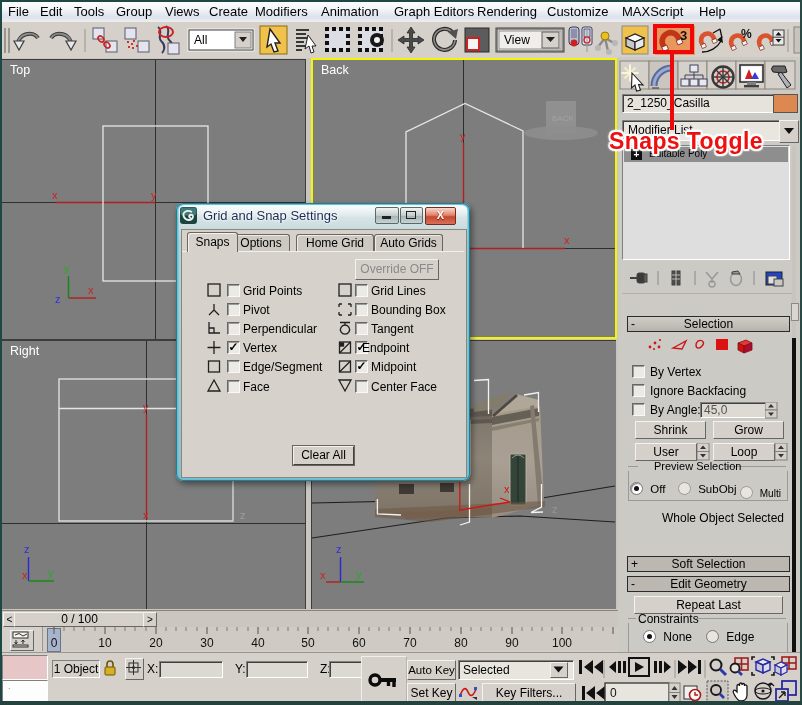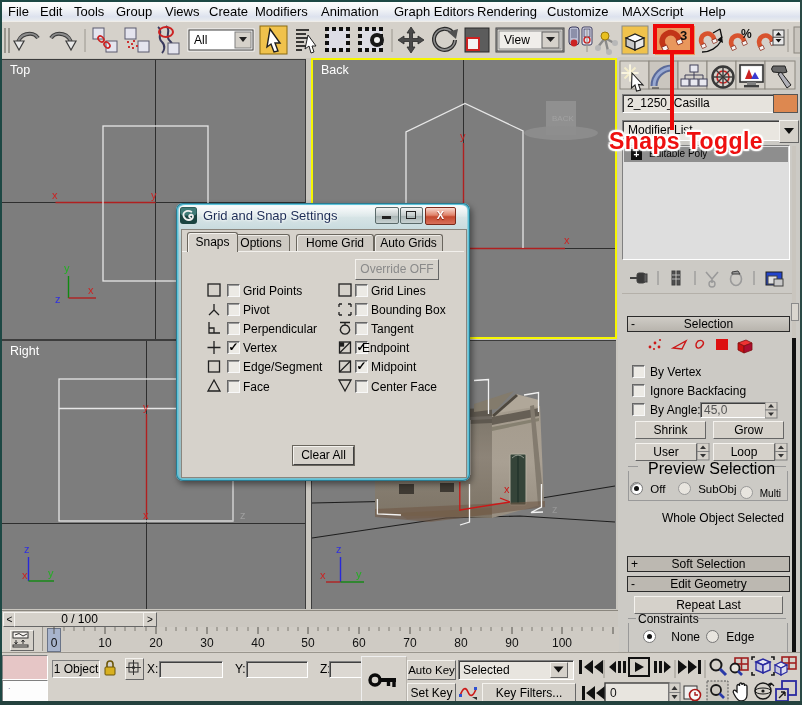--- a/index.html
+++ b/index.html
@@ -542,21 +542,21 @@
     <svg style="left:157px;top:386px" width="13" height="18">
       <rect x="0" y="0" width="12" height="8.5" fill="#d5d1ca" stroke="#808080"></rect>
       <rect x="0" y="8.5" width="12" height="8.5" fill="#d5d1ca" stroke="#808080"></rect>
       <path d="M3 6 L9 6 L6 2.5 Z" fill="#333"></path>
         <path d="M3 11 L9 11 L6 14.5 Z" fill="#333"></path>
     </svg>
 
     <div class="a" style="left:10px;top:414px;width:158px;height:29px;border:1px solid #999;border-top:none"></div>
     <div class="a" style="left:10px;top:409px;width:10px;height:1px;background:#999"></div>
     <div class="a" style="left:108px;top:409px;width:60px;height:1px;background:#999"></div>
-    <div class="a" style="left:30px;top:403px;font-size:16px">Preview Selection</div>
+    <div class="a" style="left:36px;top:403px;font-size:11px">Preview Selection</div>
     <div class="a" style="left:12px;top:425px;font-size:11.5px">
       <span style="display:inline-block;width:11px;height:11px;border-radius:50%;background:#fff;border:1px solid #777;box-shadow:inset 1px 1px 1px #888;vertical-align:-2px"></span>
       <span style="display:inline-block;width:5px;height:5px;border-radius:50%;background:#111;position:absolute;left:4px;top:4px"></span>
       <span style="margin-left:4px">Off</span>
     </div>
     <div class="a gray" style="left:60px;top:425px;font-size:11.5px">
       <span style="display:inline-block;width:11px;height:11px;border-radius:50%;background:#e8e5df;border:1px solid #999;vertical-align:-2px"></span>
       <span style="margin-left:4px">SubObj</span>
     </div>
     <div class="a gray" style="left:122px;top:429px;font-size:10px">
@@ -569,21 +569,21 @@
     <div class="rolhdr" style="top:519px;background:#bcb8b1"><span style="position:absolute;left:3px;top:0">-</span>Edit Geometry</div>
     <div class="btn" style="left:16px;top:539px;width:147px;height:16px;line-height:16px">Repeat Last</div>
 
     <div class="a" style="left:10px;top:566px;width:158px;height:41px;border:1px solid #999;border-top:none"></div>
     <div class="a" style="left:10px;top:561px;width:8px;height:1px;background:#999"></div>
     <div class="a" style="left:78px;top:561px;width:90px;height:1px;background:#999"></div>
     <div class="a" style="left:20px;top:555px;font-size:12px">Constraints</div>
     <div class="a" style="left:25px;top:573px">
       <span style="display:inline-block;width:11px;height:11px;border-radius:50%;background:#fff;border:1px solid #777;vertical-align:-2px"></span>
       <span style="display:inline-block;width:5px;height:5px;border-radius:50%;background:#111;position:absolute;left:4px;top:4px"></span>
-      <span style="margin-left:12px">None</span>
+      <span style="margin-left:4px">None</span>
     </div>
     <div class="a" style="left:88px;top:573px">
       <span style="display:inline-block;width:11px;height:11px;border-radius:50%;background:#e8e5df;border:1px solid #777;vertical-align:-2px"></span>
       <span style="margin-left:4px">Edge</span>
     </div>
 
     <div class="a" style="left:174px;top:89px;width:4px;height:192px;background:#c9c5be"></div>
     <div class="a" style="left:173px;top:246px;width:6px;height:16px;background:#dad6cf;border:1px solid #8a8a8a"></div>
     <div class="a" style="left:174px;top:281px;width:4px;height:320px;background:#111"></div>
   </div>

